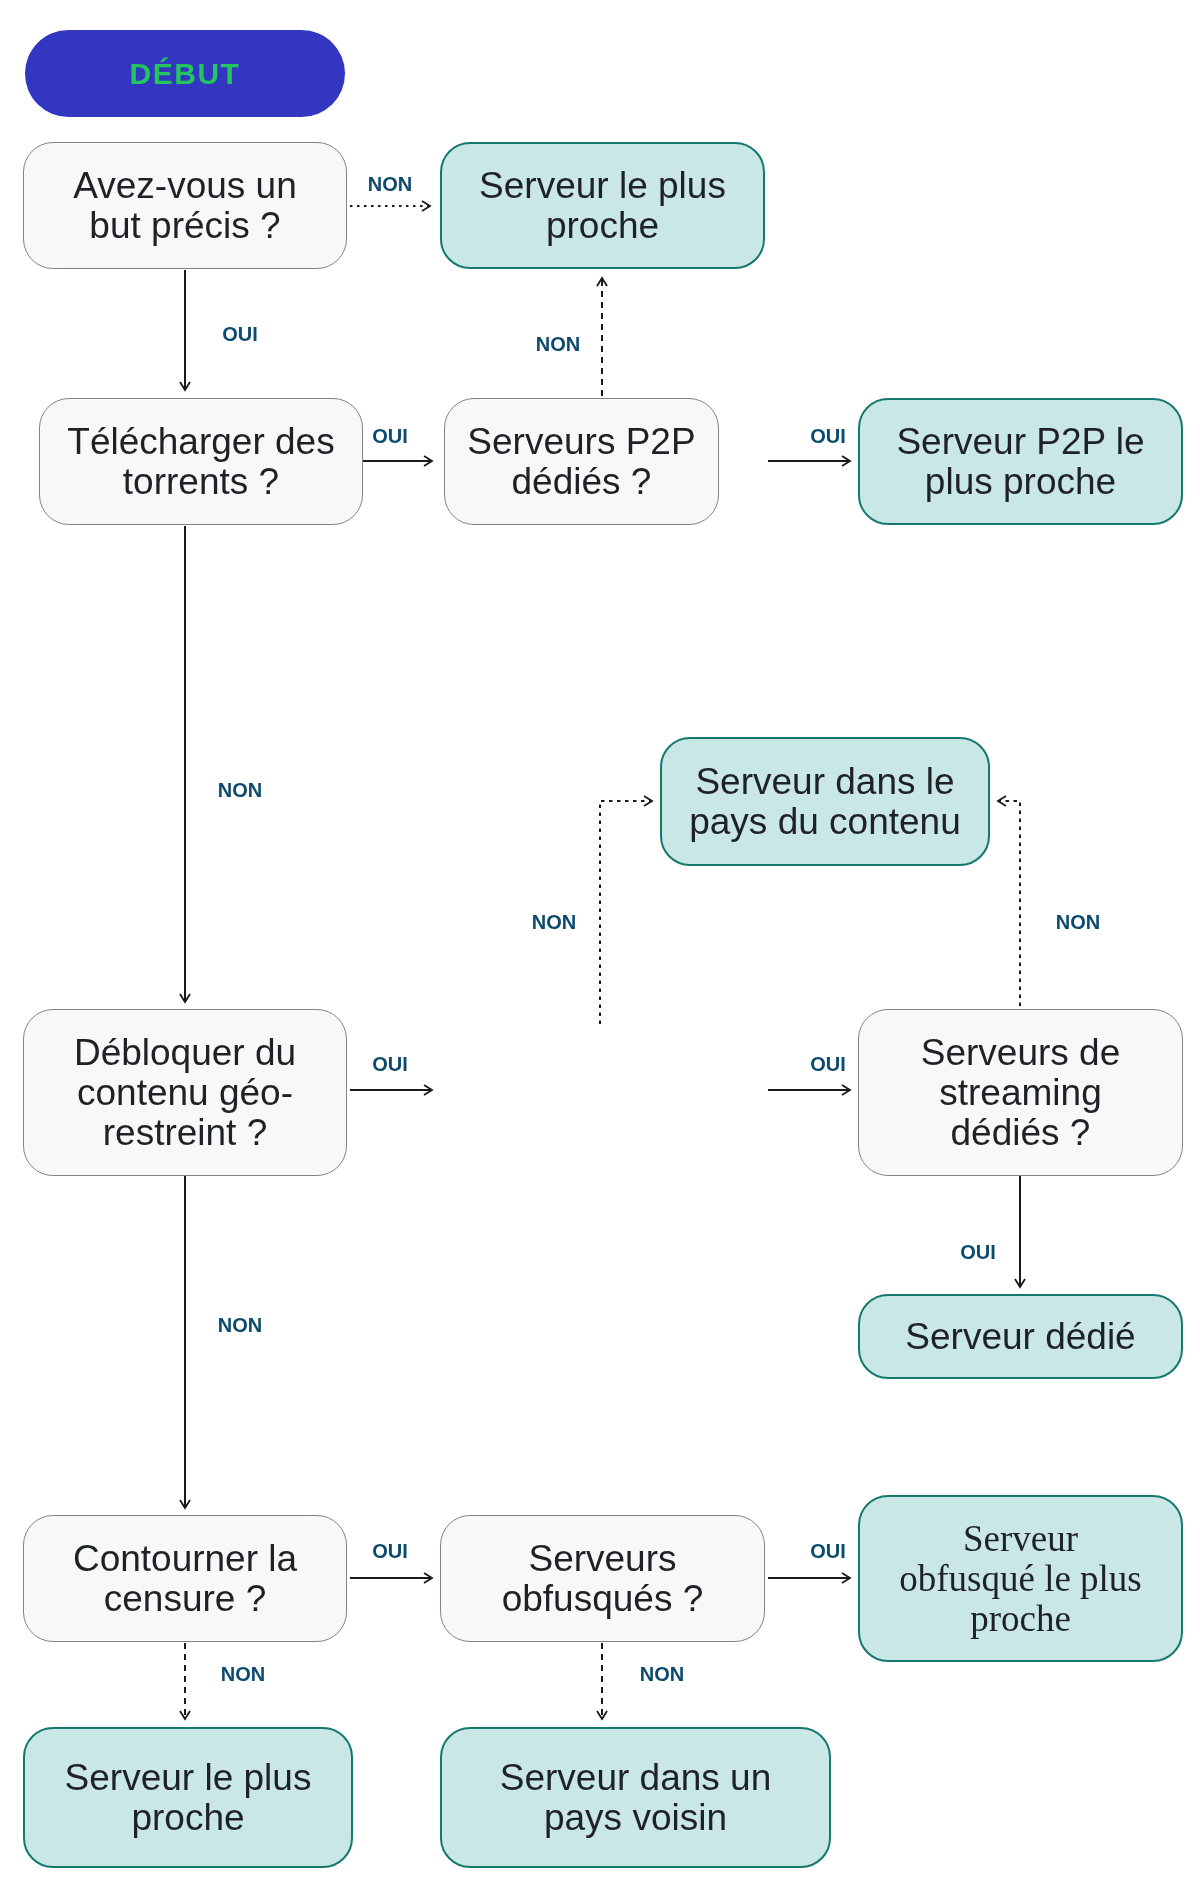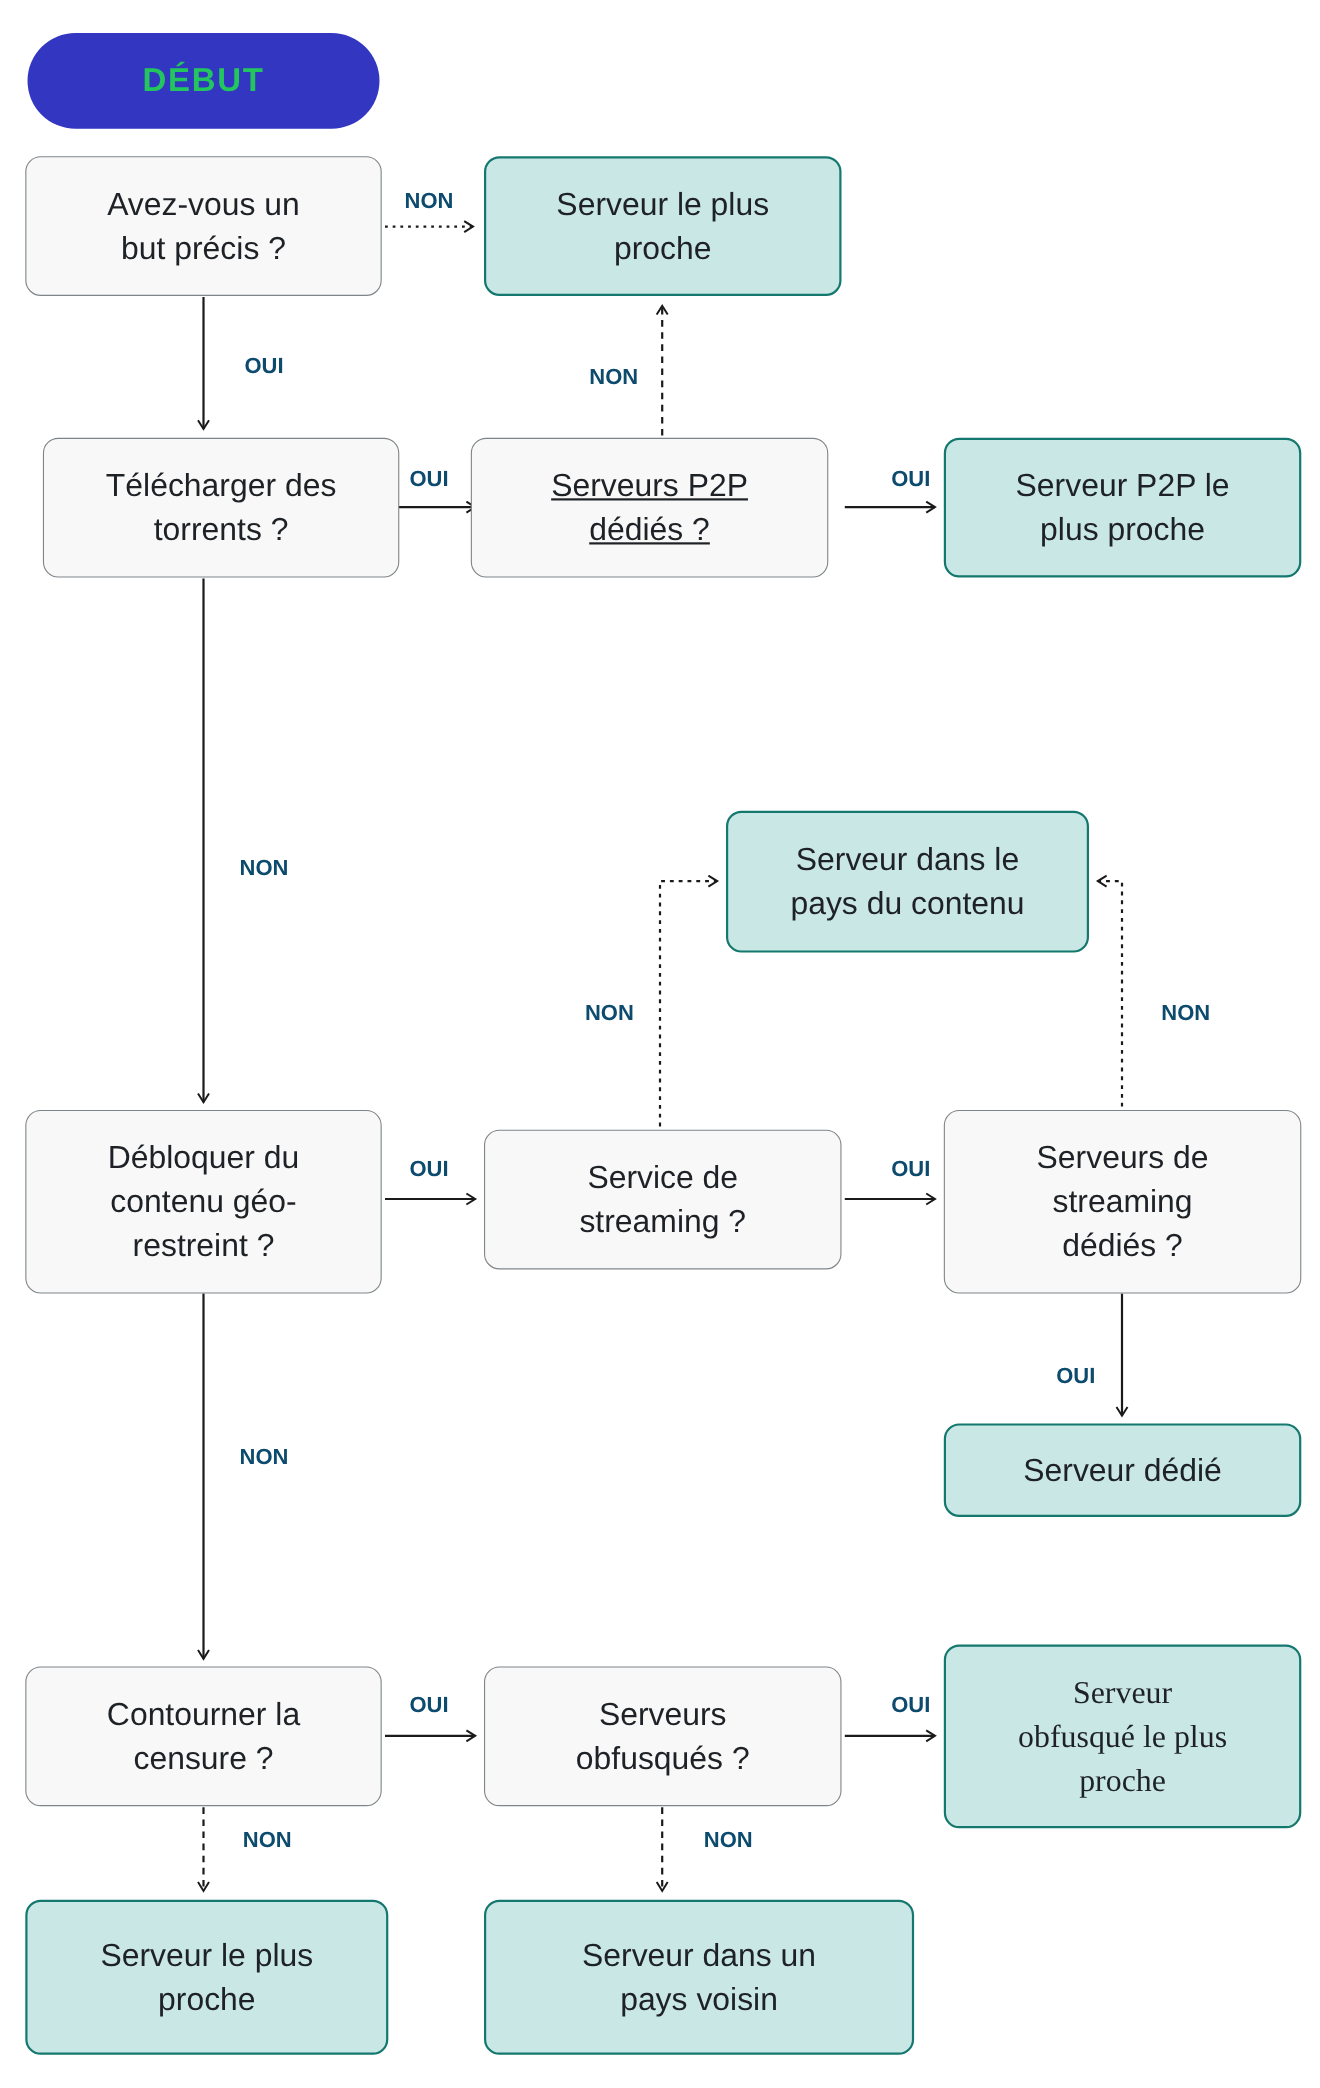--- a/index.html
+++ b/index.html
@@ -18,23 +18,23 @@
     background:#ffffff;
     font-family:"Liberation Sans", sans-serif;
     overflow:hidden;
   }
   .node{
     position:absolute;
     box-sizing:border-box;
     display:flex;align-items:center;justify-content:center;
     text-align:center;
     white-space:pre-line;
-    font-size:29px;line-height:40px;
+    font-size:37px;line-height:40px;
     color:var(--ink);
-    border-radius:14px;
+    border-radius:30px;
   }
   .node.start{
     background:var(--start-bg);
     color:#22c55e;
     font-weight:bold;
     font-size:30px;
     letter-spacing:1.5px;
     border-radius:48px;
   }
   .node.question{
@@ -104,35 +104,33 @@
 
   <div class="node question" style="left:23px;top:142px;width:324px;height:127px;">Avez-vous un
 but précis ?</div>
 
   <div class="node result" style="left:440px;top:142px;width:325px;height:127px;">Serveur le plus
 proche</div>
 
   <div class="node question" style="left:23px;top:398px;width:324px;height:127px;margin-left:16px;">Télécharger des
 torrents ?</div>
 
-  <div class="node question" style="left:428px;top:398px;width:325px;height:127px;text-decoration:underline;">Serveurs P2P
+  <div class="node question" style="left:444px;top:398px;width:275px;height:127px;">Serveurs P2P
 dédiés ?</div>
 
   <div class="node result" style="left:858px;top:398px;width:325px;height:127px;">Serveur P2P le
 plus proche</div>
 
   <div class="node result" style="left:660px;top:737px;width:330px;height:129px;">Serveur dans le
 pays du contenu</div>
 
   <div class="node question" style="left:23px;top:1009px;width:324px;height:167px;">Débloquer du
 contenu géo-
 restreint ?</div>
 
-  <div class="node question" style="left:440px;top:1027px;width:325px;height:127px;">Service de
-streaming ?</div>
 
   <div class="node question" style="left:858px;top:1009px;width:325px;height:167px;">Serveurs de
 streaming
 dédiés ?</div>
 
   <div class="node question" style="left:23px;top:1515px;width:324px;height:127px;">Contourner la
 censure ?</div>
 
   <div class="node result" style="left:858px;top:1294px;width:325px;height:85px;">Serveur dédié</div>
 

